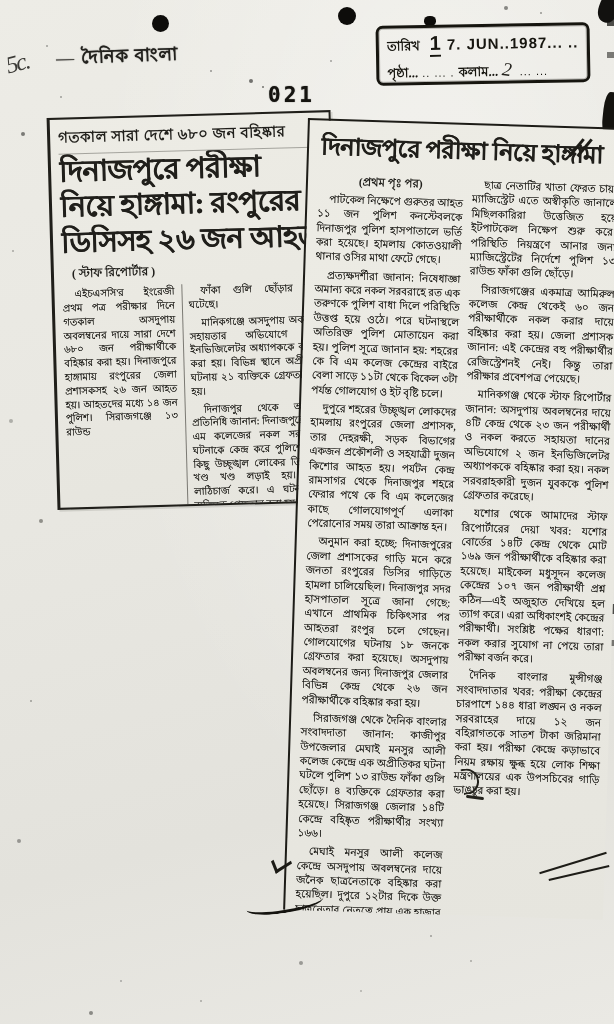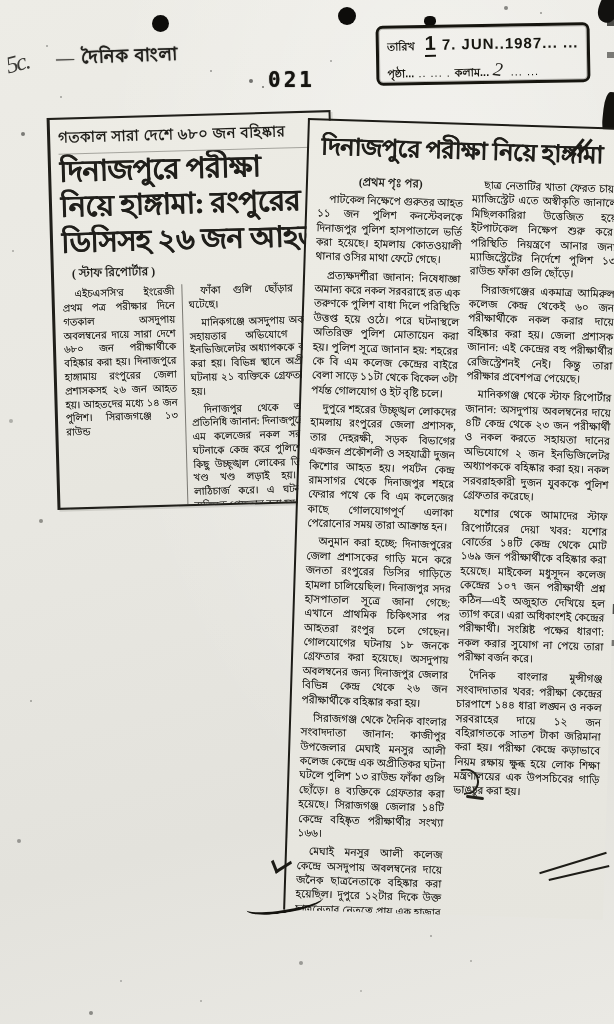--- a/index.html
+++ b/index.html
@@ -45,29 +45,29 @@
   .hole-dot.d1{left:152px;top:15px;width:17px;height:17px;}
   .hole-dot.d2{left:338px;top:7px;width:18px;height:18px;}
   .hole-dot.d3{left:424px;top:16px;width:12px;height:10px;border-radius:45%;}
   
   .corner-note{position:absolute;left:6px;top:50px;font-family:"Liberation Serif",serif;font-style:italic;
     font-size:24px;color:#3c3b37;transform:rotate(-14deg);letter-spacing:-2px;}
   .masthead{position:absolute;left:56px;top:42px;transform:rotate(-2deg);
     font-weight:bold;font-size:18px;letter-spacing:1px;color:#22211d;
     text-shadow:0 0 1px rgba(30,30,28,.7);}
   .masthead .dash{font-weight:normal;margin-right:6px;color:#4a4944;}
-  .page-number{position:absolute;left:268px;top:68px;font-family:"DejaVu Sans Mono",monospace;
+  .page-number{position:absolute;left:268px;top:83px;font-family:"DejaVu Sans Mono",monospace;
     font-weight:bold;font-size:21px;letter-spacing:3px;color:#151410;text-shadow:0 0 1px rgba(20,20,18,.8);}
   
   .stamp-box{position:absolute;left:376px;top:24px;width:214px;height:60px;
     border:3px solid #16150f;border-radius:7px;transform:rotate(-1deg);
     font-family:"Liberation Sans",sans-serif;color:#16150f;
     box-shadow:0 0 0 1px rgba(22,21,15,.25) inset;padding:4px 8px 2px 8px;box-sizing:border-box;}
   .stamp-row{display:flex;align-items:baseline;white-space:nowrap;overflow:hidden;}
-  .stamp-row .lbl{font-size:11px;font-weight:bold;}
+  .stamp-row .lbl{font-size:13px;font-weight:bold;font-family:Liberation Serif, serif;}
   .stamp-row.r1 .val{font-size:15px;font-weight:bold;letter-spacing:1px;margin-left:6px;}
   .stamp-row.r1 .big1{font-size:20px;font-weight:bold;margin-left:10px;border-bottom:2px solid #16150f;}
   .stamp-row.r2{margin-top:3px;}
   .stamp-row.r2 .dots{font-size:11px;letter-spacing:1px;margin:0 4px;}
   .hand2{font-family:"Liberation Serif",serif;font-size:19px;font-style:italic;
     transform:rotate(8deg);display:inline-block;margin:0 4px;color:#23221d;}
   
   .clipping{position:absolute;background:linear-gradient(170deg,#edece5,#e9e8e1 60%,#e6e5de);
     box-sizing:border-box;overflow:hidden;color:#201f1b;}
   .clipping p{margin:0 0 4px 0;text-align:justify;text-indent:12px;

